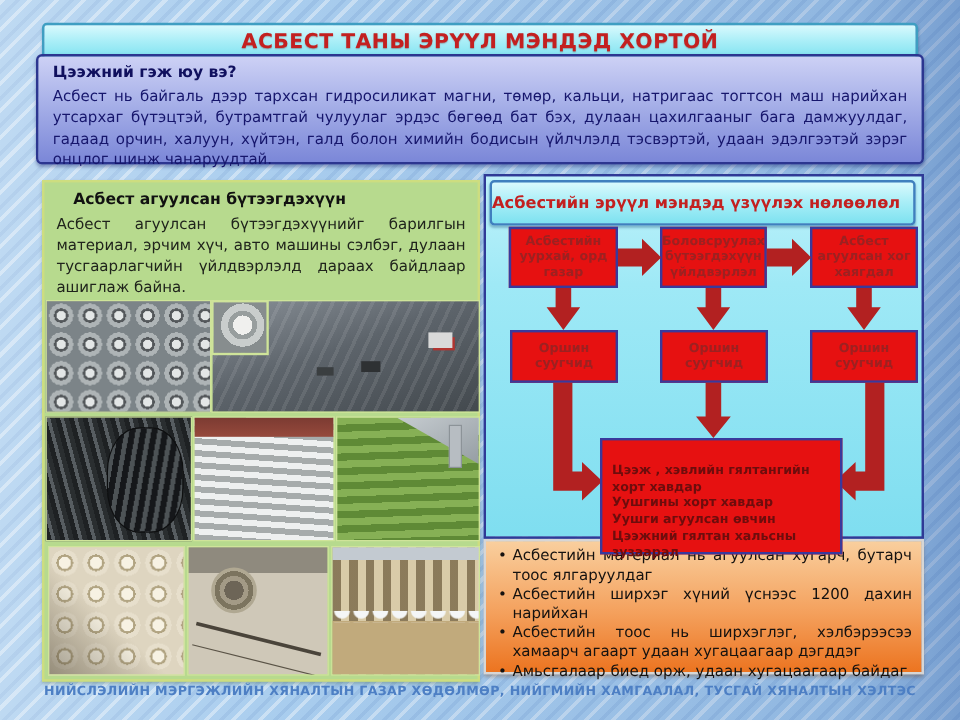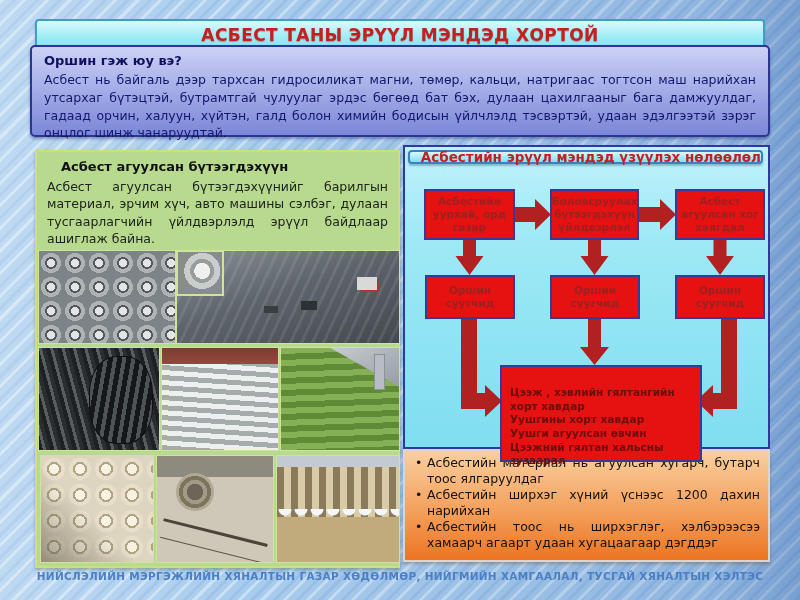--- a/index.html
+++ b/index.html
@@ -95,24 +95,24 @@
       linear-gradient(180deg,#eef1f3 0 58%, #d8c9a4 58%);}
   .ph-roof::before{content:"";position:absolute;left:0;top:50%;width:100%;height:10px;
     background:radial-gradient(circle at 8px 0px,#f4f6f7 0 6px, rgba(0,0,0,0) 7px);background-size:16px 10px;}
   
   .effects-panel{
     position:absolute;left:403px;top:145px;width:367px;height:304px;
     background:linear-gradient(180deg,#bff2fb 0%,#9fe9f6 30%,#7fdef0 100%);
     border:2px solid #2f3a96;box-sizing:border-box;z-index:2;
   }
   .effects-header{
-    position:absolute;left:3px;top:3px;width:355px;height:14px;
+    position:absolute;left:3px;top:3px;width:355px;height:38px;
     border:2px solid #3f7fbe;border-radius:4px;box-sizing:border-box;
     background:linear-gradient(180deg,#d9f9fd 0%,#a9eef7 48%,#7ee2f0 100%);
-    display:flex;align-items:center;justify-content:flex-end;
+    display:flex;align-items:center;justify-content:flex-start;
     box-shadow:0 2px 2px rgba(30,80,120,0.35);
   }
   .effects-header span{color:#c32020;font-weight:bold;font-size:13.5px;}
   .fbox{
     position:absolute;background:#e61111;border:2px solid #39399c;box-sizing:border-box;
     display:flex;align-items:center;justify-content:center;text-align:center;
     color:#9c2121;font-weight:bold;font-size:10.5px;line-height:1.25;padding:1px 3px;
   }
   .src-1{left:19px;top:42px;width:91px;height:51px;}
   .src-2{left:145px;top:42px;width:89px;height:51px;}
@@ -146,27 +146,27 @@
 </head>
 <body>
 
 <div class="slide">
 
   <div class="title-bar">
     <span>АСБЕСТ ТАНЫ ЭРҮҮЛ МЭНДЭД ХОРТОЙ</span>
   </div>
 
   <div class="intro-box">
-    <div class="intro-heading">Оршин гэж юу вэ?</div>
+    <div class="intro-heading">Цээжний гэж юу вэ?</div>
     <div class="intro-body">Асбест нь байгаль дээр тархсан гидросиликат магни, төмөр, кальци, натригаас тогтсон маш нарийхан утсархаг бүтэцтэй, бутрамтгай чулуулаг эрдэс бөгөөд бат бэх, дулаан цахилгааныг бага дамжуулдаг, гадаад орчин, халуун, хүйтэн, галд болон химийн бодисын үйлчлэлд тэсвэртэй, удаан эдэлгээтэй зэрэг онцлог шинж чанаруудтай.</div>
   </div>
 
   <div class="products-panel">
     <div class="products-heading">Асбест агуулсан бүтээгдэхүүн</div>
-    <div class="products-body">Асбест агуулсан бүтээгдэхүүнийг барилгын материал, эрчим хүч, авто машины сэлбэг, дулаан тусгаарлагчийн үйлдвэрлэлд эрүүл байдлаар ашиглаж байна.</div>
+    <div class="products-body">Асбест агуулсан бүтээгдэхүүнийг барилгын материал, эрчим хүч, авто машины сэлбэг, дулаан тусгаарлагчийн үйлдвэрлэлд дараах байдлаар ашиглаж байна.</div>
     <div class="photo ph-pipes"></div>
     <div class="photo ph-quarry"></div>
     <div class="photo ph-inset"></div>
     <div class="photo ph-ropes"></div>
     <div class="photo ph-sheets"></div>
     <div class="photo ph-house"></div>
     <div class="photo ph-rolls"></div>
     <div class="photo ph-stone"></div>
     <div class="photo ph-roof"></div>
   </div>
@@ -201,17 +201,18 @@
       <div class="disease-line">Уушгины хорт хавдар</div>
       <div class="disease-line">Уушги агуулсан өвчин</div>
       <div class="disease-line">Цээжний гялтан хальсны зузаарал</div>
     </div>
   </div>
 
   <div class="facts-panel">
     <div class="bullet">Асбестийн материал нь агуулсан хугарч, бутарч тоос ялгаруулдаг</div>
     <div class="bullet">Асбестийн ширхэг хүний үснээс 1200 дахин нарийхан</div>
     <div class="bullet">Асбестийн тоос нь ширхэглэг, хэлбэрээсээ хамаарч агаарт удаан хугацаагаар дэгддэг</div>
+    <div class="bullet">Амьсгалаар биед орж, удаан хугацаагаар байдаг</div>
   </div>
 
   <div class="footer">НИЙСЛЭЛИЙН МЭРГЭЖЛИЙН ХЯНАЛТЫН ГАЗАР ХӨДӨЛМӨР, НИЙГМИЙН ХАМГААЛАЛ, ТУСГАЙ ХЯНАЛТЫН ХЭЛТЭС</div>
 
 </div>
 
 </body></html>

